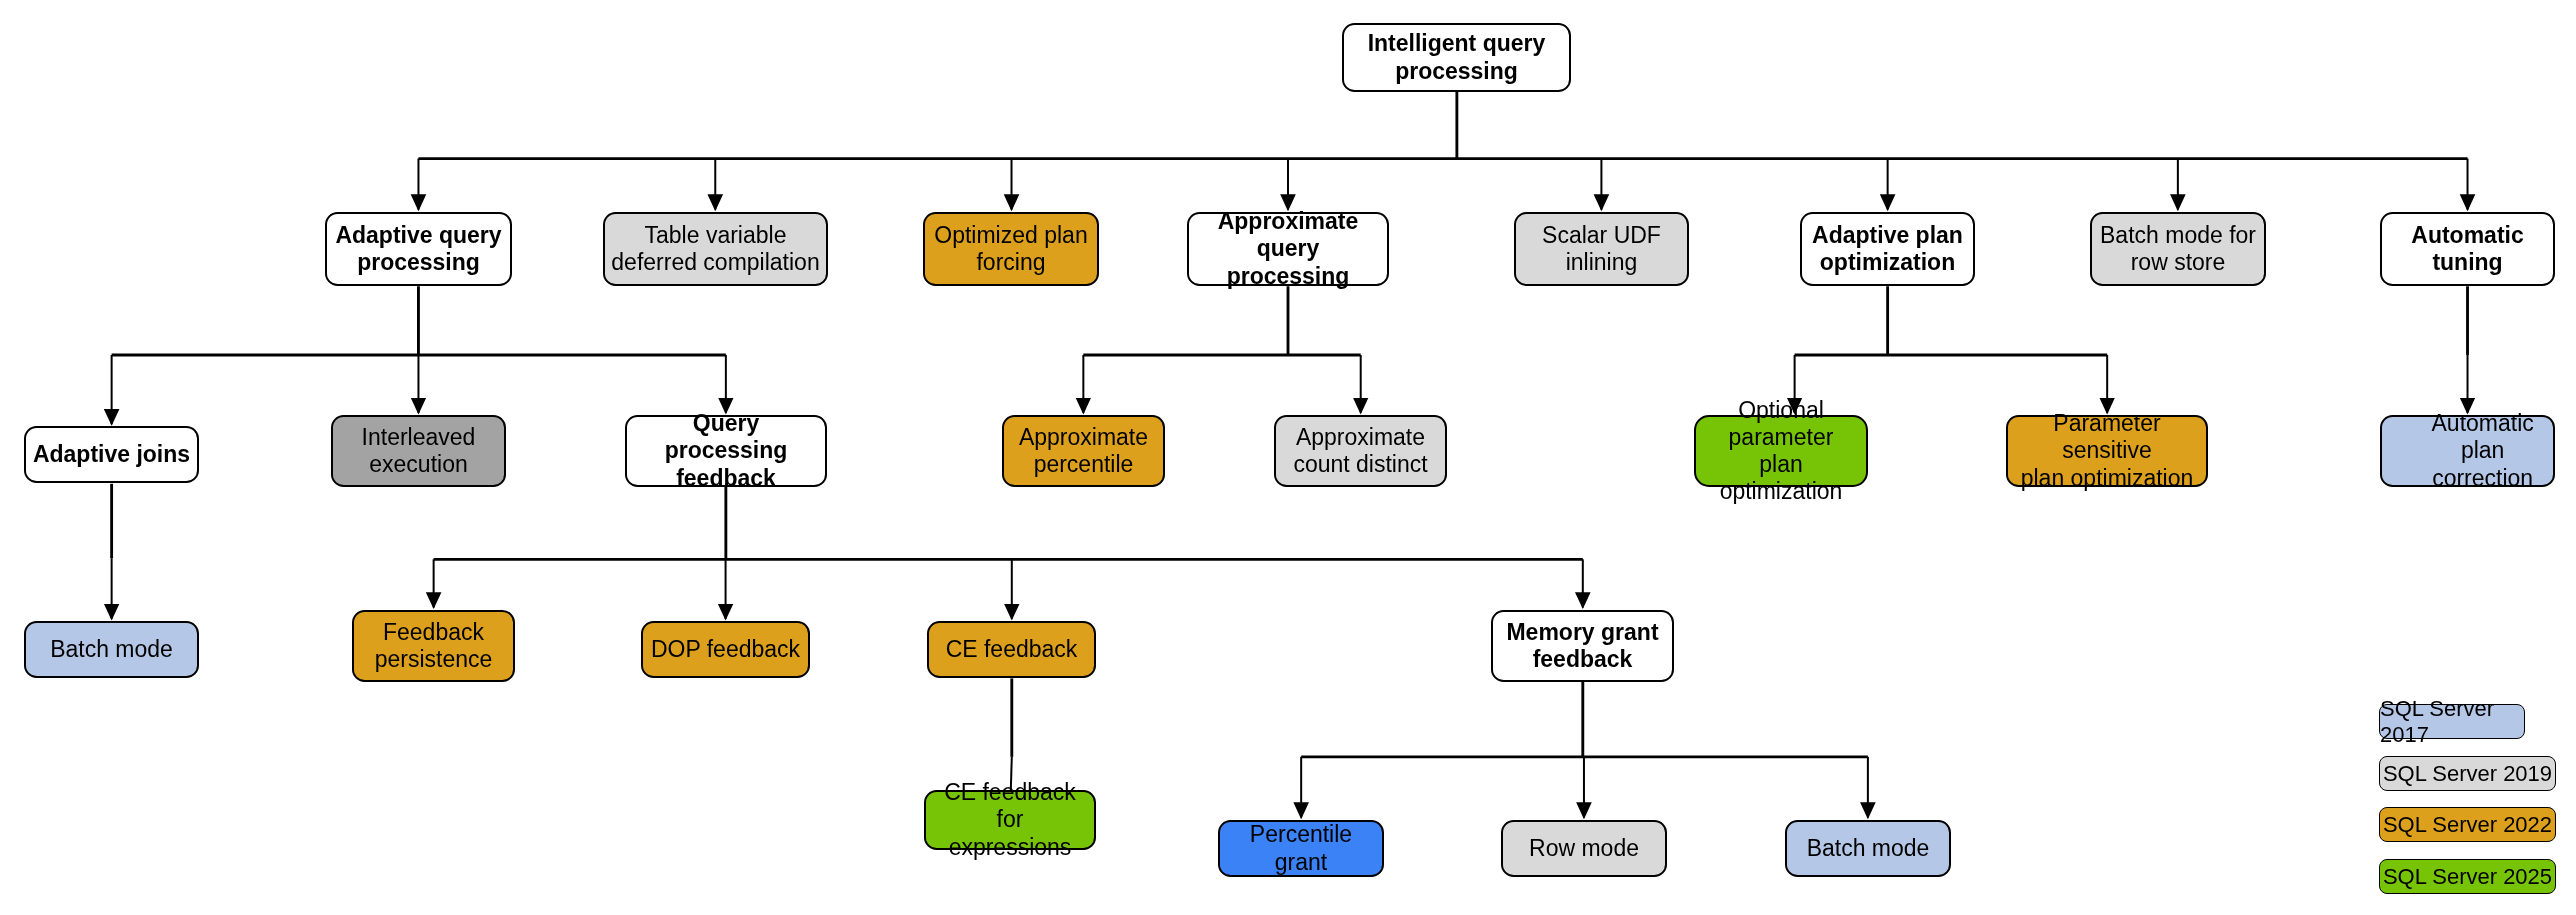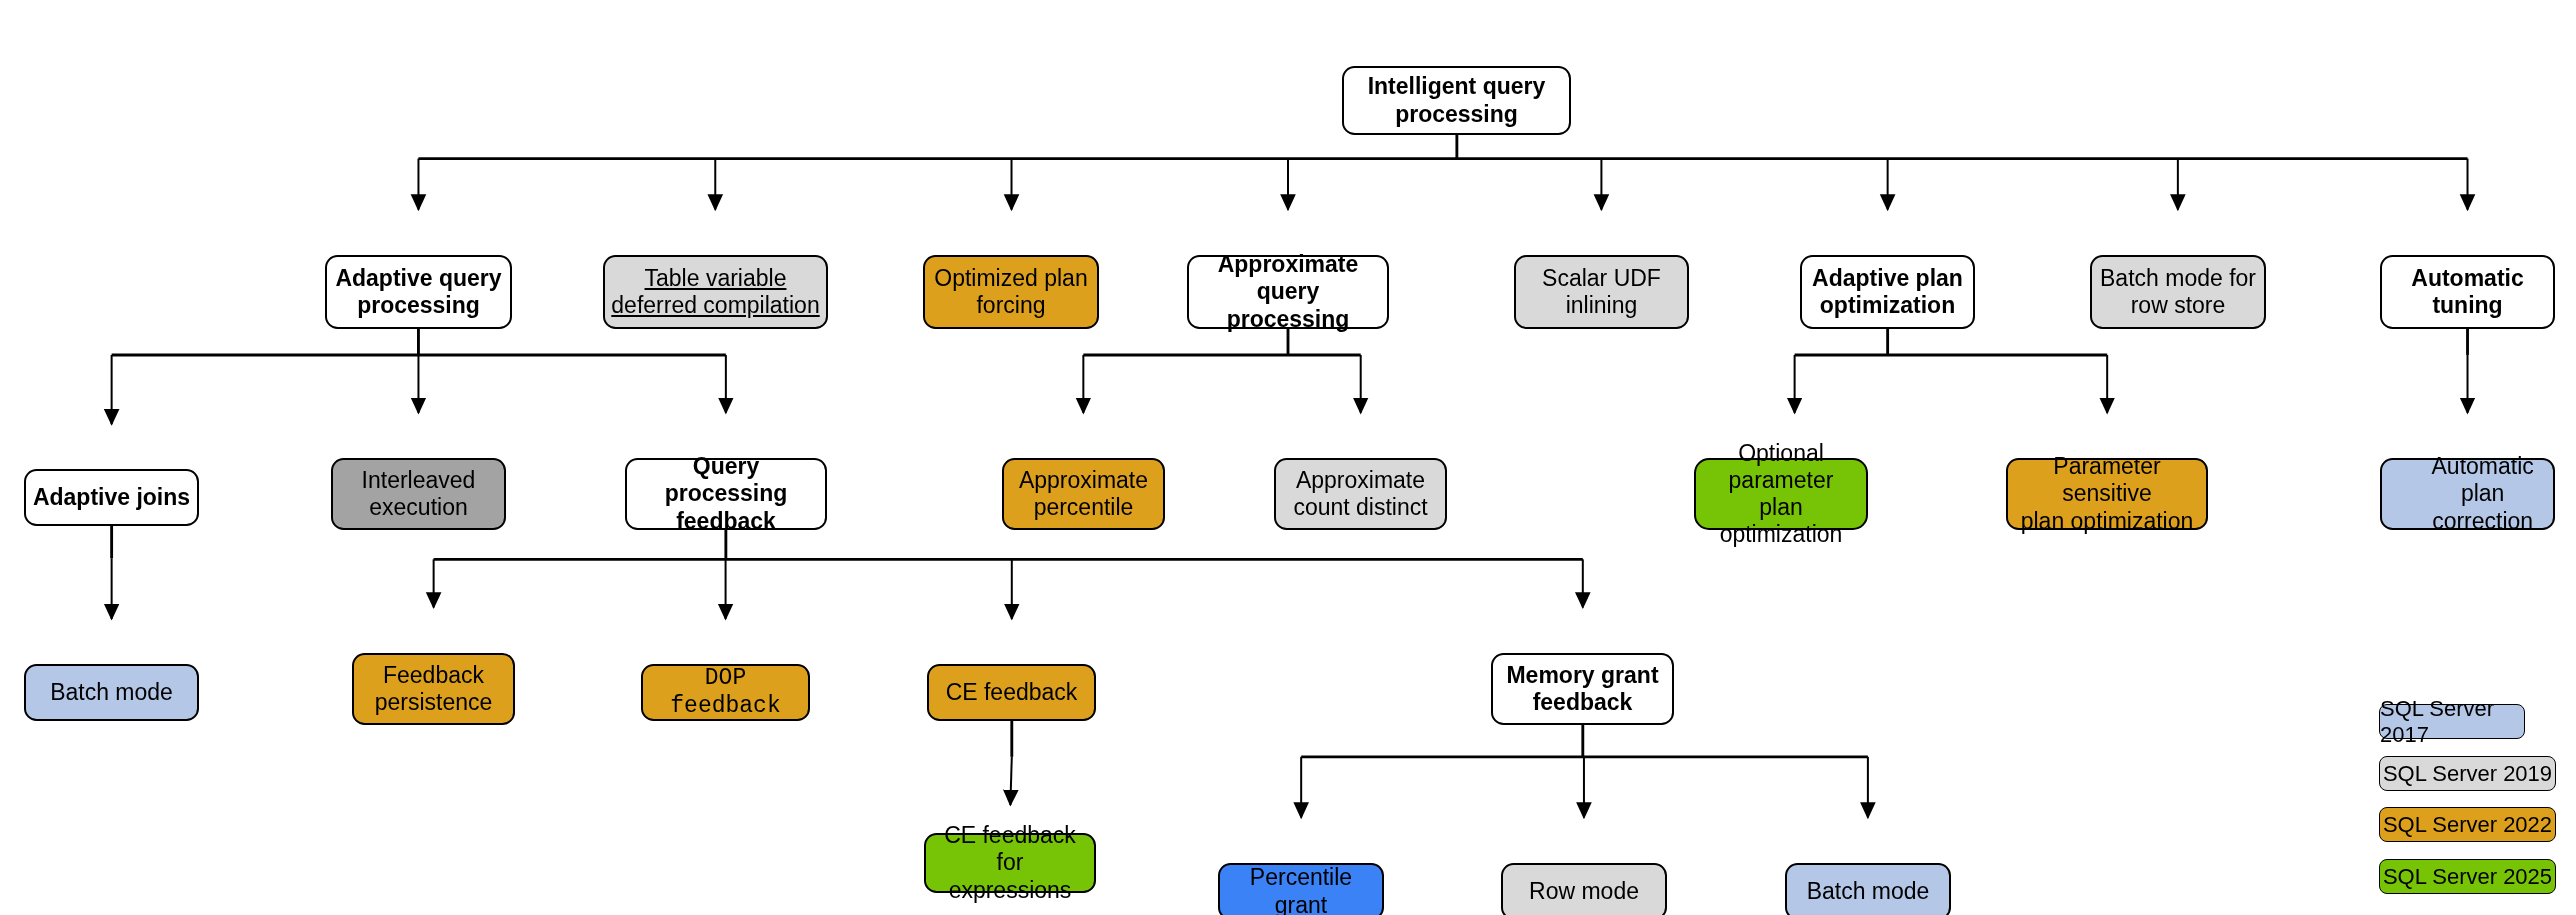--- a/index.html
+++ b/index.html
@@ -15,21 +15,20 @@
     display:flex;
     align-items:center;
     justify-content:center;
     text-align:center;
     color:#000000;
     font-weight:700;
     font-size:23px;
     line-height:1.18;
     padding:3.4px 5.7px;
     z-index:3;
-    margin-top:43px;
   }
   .node.plain{font-weight:700;}
   .node.fill{font-weight:400;}
   .legend-box{
     position:absolute;
     box-sizing:border-box;
     border:1.7px solid #000000;
     border-radius:8px;
     display:flex;
     align-items:center;
@@ -95,21 +94,21 @@
       </g>
   </svg>
 
   <div id="nodes-layer">
       <div class="node plain" style="left: 1342px; top: 23px; width: 229px; height: 69px; background: rgb(255, 255, 255);">
         <span class="lbl">Intelligent query<br>processing</span>
       </div>
       <div class="node plain" style="left: 325px; top: 212px; width: 187px; height: 74px; background: rgb(255, 255, 255);">
         <span class="lbl">Adaptive query<br>processing</span>
       </div>
-      <div class="node fill" style="left: 603px; top: 212px; width: 225px; height: 74px; background: rgb(217, 217, 217); text-decoration: underline;">
+      <div class="node fill" style="left: 603px; top: 212px; width: 225px; height: 74px; background: rgb(217, 217, 217);">
         <span class="lbl">Table variable<br>deferred compilation</span>
       </div>
       <div class="node fill" style="left: 923px; top: 212px; width: 176px; height: 74px; background: rgb(221, 160, 28);">
         <span class="lbl">Optimized plan<br>forcing</span>
       </div>
       <div class="node plain" style="left: 1187px; top: 212px; width: 202px; height: 74px; background: rgb(255, 255, 255);">
         <span class="lbl">Approximate<br>query processing</span>
       </div>
       <div class="node fill" style="left: 1514px; top: 212px; width: 175px; height: 74px; background: rgb(217, 217, 217);">
         <span class="lbl">Scalar UDF<br>inlining</span>
@@ -146,21 +145,21 @@
       </div>
       <div class="node fill" style="left: 2380px; top: 415px; width: 175px; height: 72px; background: rgb(180, 199, 231); padding-left: 36px;">
         <span class="lbl">Automatic plan<br>correction</span>
       </div>
       <div class="node fill" style="left: 24px; top: 621px; width: 175px; height: 57px; background: rgb(180, 199, 231);">
         <span class="lbl">Batch mode</span>
       </div>
       <div class="node fill" style="left: 352px; top: 610px; width: 163px; height: 72px; background: rgb(221, 160, 28);">
         <span class="lbl">Feedback<br>persistence</span>
       </div>
-      <div class="node fill" style="left: 641px; top: 621px; width: 169px; height: 57px; background: rgb(221, 160, 28); font-family: Liberation Mono, monospace;">
+      <div class="node fill" style="left: 641px; top: 621px; width: 169px; height: 57px; background: rgb(221, 160, 28);">
         <span class="lbl">DOP feedback</span>
       </div>
       <div class="node fill" style="left: 927px; top: 621px; width: 169px; height: 57px; background: rgb(221, 160, 28);">
         <span class="lbl">CE feedback</span>
       </div>
       <div class="node plain" style="left: 1491px; top: 610px; width: 183px; height: 72px; background: rgb(255, 255, 255);">
         <span class="lbl">Memory grant<br>feedback</span>
       </div>
       <div class="node fill" style="left: 924px; top: 790px; width: 172px; height: 60px; background: rgb(118, 196, 5);">
         <span class="lbl">CE feedback for<br>expressions</span>

